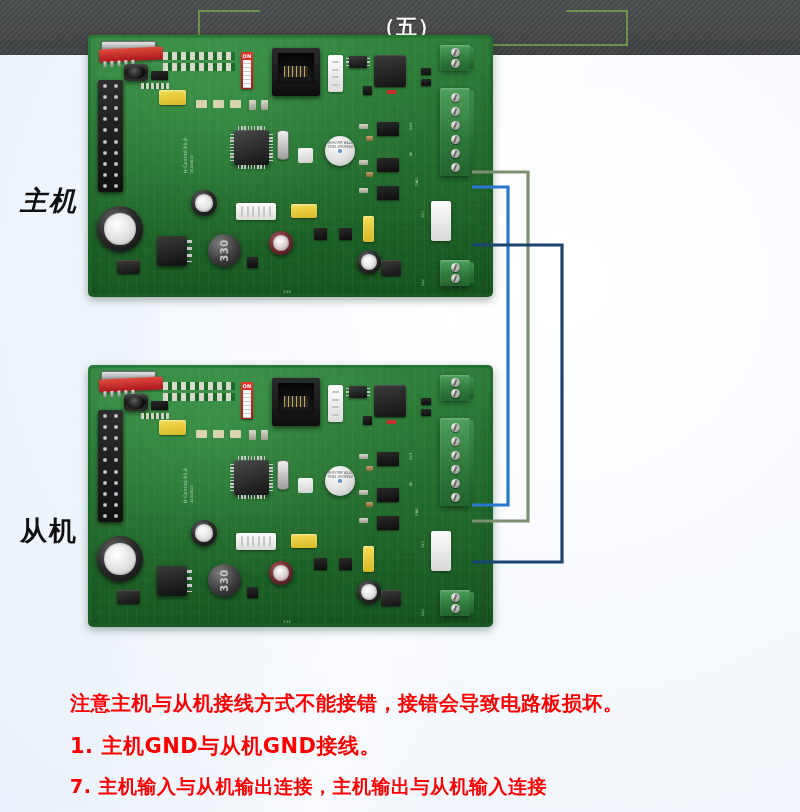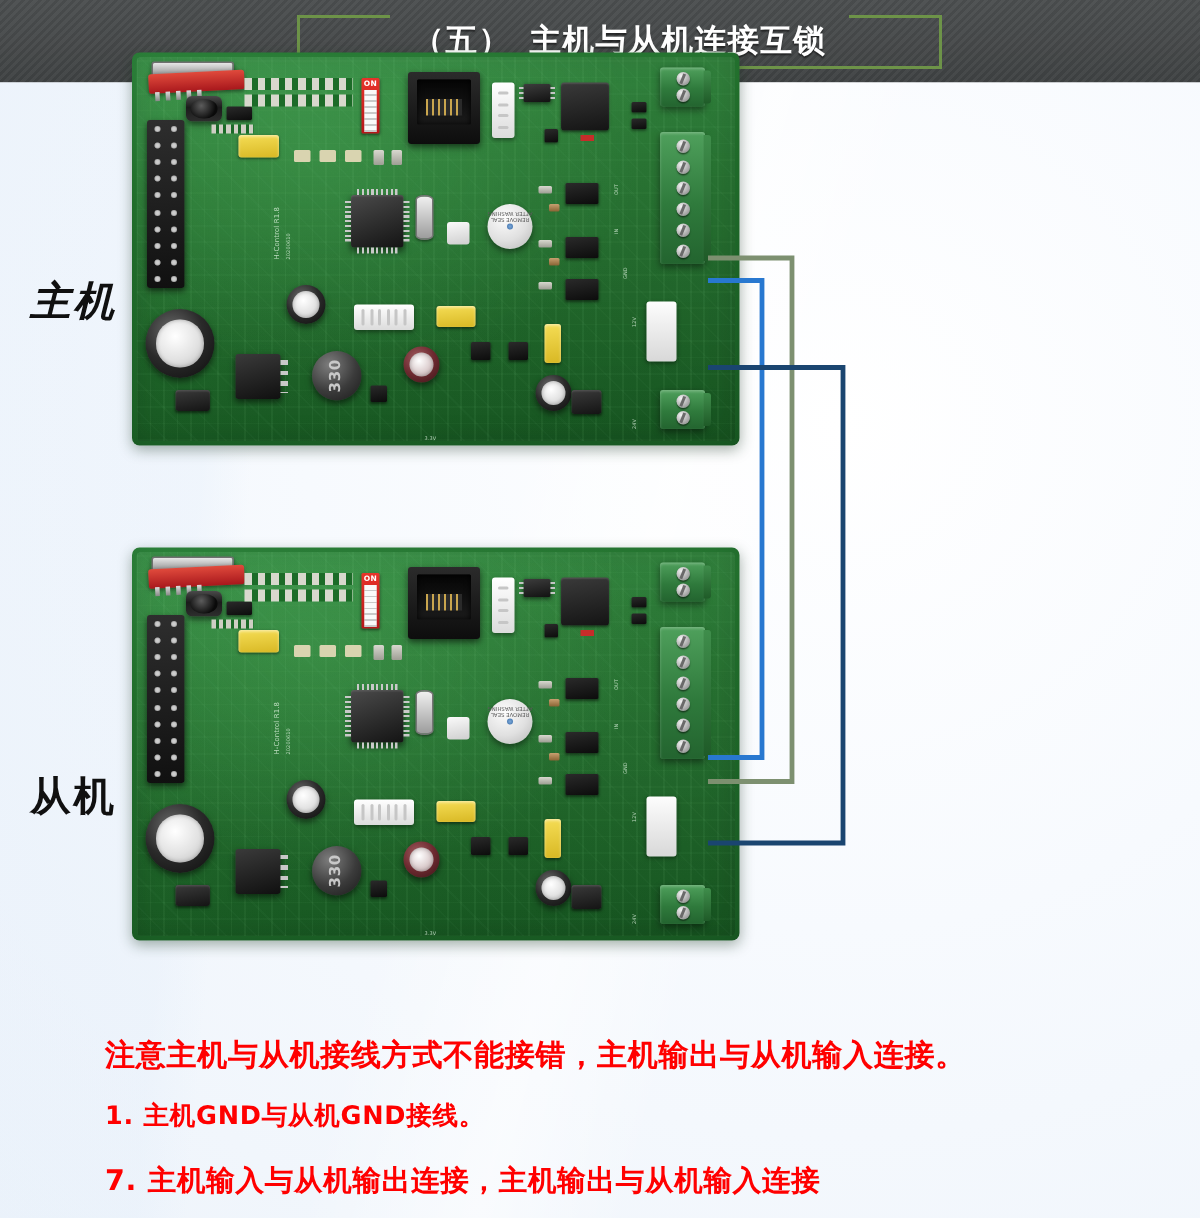--- a/index.html
+++ b/index.html
@@ -265,34 +265,33 @@
   
   .wires { position:absolute; left:0; top:0; width:800px; height:812px; pointer-events:none; }
 
   
   .notes { position:absolute; left:0; top:690px; width:800px; }
   .note {
     color:#ff0000; font-weight:bold; white-space:nowrap;
     font-family:"DejaVu Sans","Liberation Sans",sans-serif;
   }
   #note-0 { position:absolute; left:70px; top:0px;  font-size:20px; letter-spacing:.5px; }
-  #note-1 { position:absolute; left:70px; top:42px; font-size:17px; letter-spacing:.5px; }
+  #note-1 { position:absolute; left:70px; top:42px; font-size:21px; letter-spacing:.5px; }
   #note-2 { position:absolute; left:70px; top:84px; font-size:19px; letter-spacing:.5px; }
 </style>
 </head>
 <body>
 
 <div id="page">
 
   <div class="header">
     <div class="header-inner">
       <div class="hdr-frame"></div>
       <div class="hdr-title">
         <span class="num">（五）</span>
-        <span>主机与从机连接互锁</span>
       </div>
     </div>
   </div>
 
   <div class="canvas"></div>
 
   <div class="side-label" id="label-master">主机</div>
   <div class="side-label" id="label-slave">从机</div>
 
   <div class="pcb" id="pcb-master">
@@ -628,18 +627,18 @@
   <svg class="wires" viewBox="0 0 800 812">
 
     <polyline points="472,172 528,172 528,521 472,521" fill="none" stroke="#7d9070" stroke-width="3.2" stroke-linejoin="miter"></polyline>
 
     <polyline points="472,187 508,187 508,505 472,505" fill="none" stroke="#2878d0" stroke-width="3.2" stroke-linejoin="miter"></polyline>
 
     <polyline points="472,245 562,245 562,562 472,562" fill="none" stroke="#1a4570" stroke-width="3.2" stroke-linejoin="miter"></polyline>
   </svg>
 
   <div class="notes">
-    <div class="note" id="note-0">注意主机与从机接线方式不能接错，主机输出与从机输入连接。</div>
+    <div class="note" id="note-0">注意主机与从机接线方式不能接错，接错会导致电路板损坏。</div>
     <div class="note" id="note-1">1. 主机GND与从机GND接线。</div>
     <div class="note" id="note-2">7. 主机输入与从机输出连接，主机输出与从机输入连接</div>
   </div>
 
 </div>
 
 </body></html>

